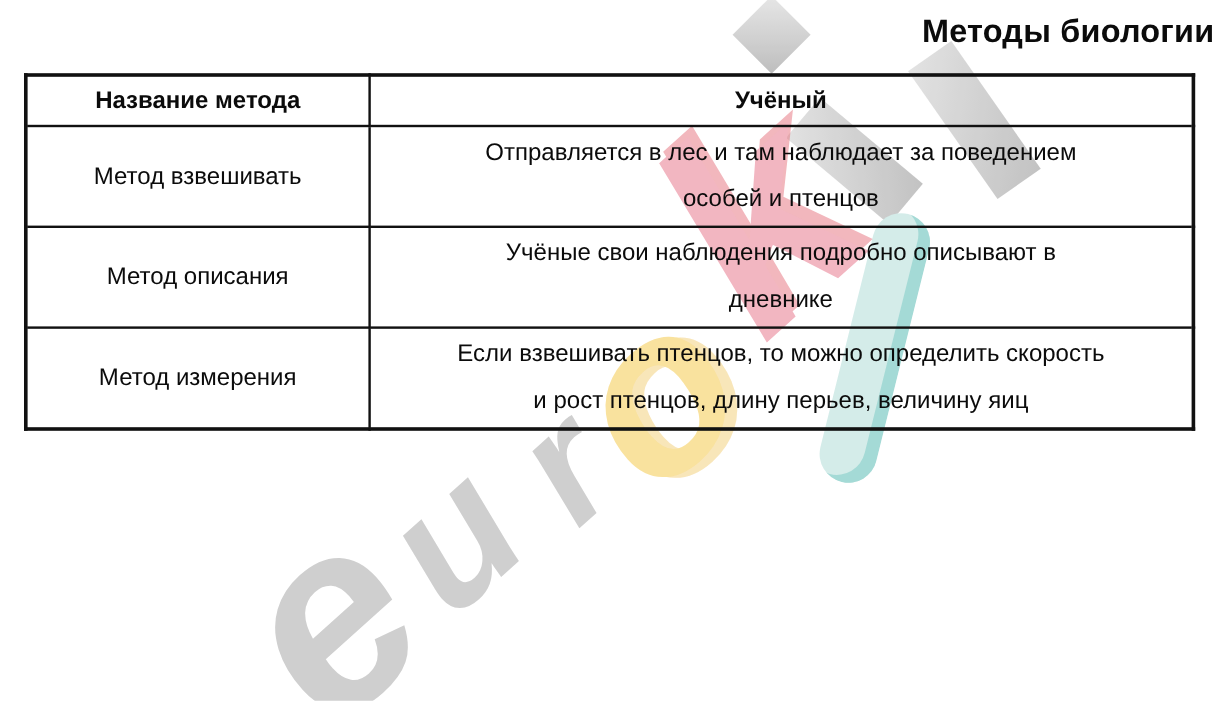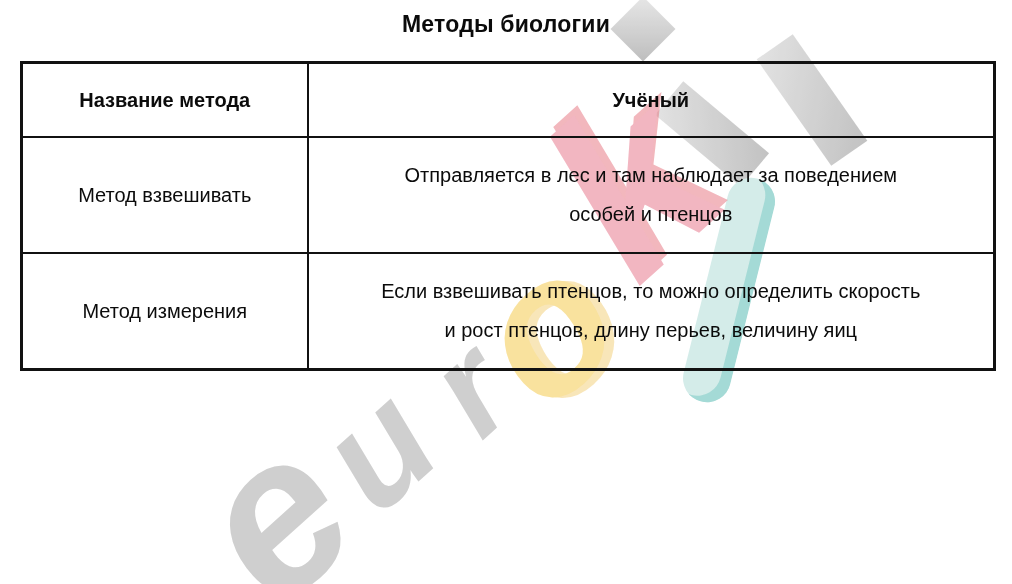--- a/index.html
+++ b/index.html
@@ -15,22 +15,22 @@
     font-family: "Liberation Sans", sans-serif;
     color: #0b0b0b;
   }
 
   
   .page-title {
     position: absolute;
     top: 11px;
     left: 0;
     width: 1012px;
-    text-align: center;
-    font-size: 23px;
+    text-align: right;
+    font-size: 27px;
     font-weight: bold;
     z-index: 2;
     letter-spacing: 0.2px;
   }
 
   
   .watermark {
     position: absolute;
     inset: 0;
     z-index: 0;
@@ -89,21 +89,21 @@
     border: 3px solid #111;
     z-index: 1;
     table-layout: fixed;
   }
   table.methods th,
   table.methods td {
     border: 2px solid #111;
     text-align: center;
     vertical-align: middle;
     font-size: 20px;
-    padding: 18px 8px;
+    padding: 2px 8px;
     background: transparent;
   }
   table.methods th {
     font-weight: bold;
     height: 36px;
     line-height: 36px;
   }
   table.methods td {
     line-height: 39px;
   }
@@ -144,18 +144,23 @@
     </tr>
   </thead>
   <tbody>
 
   <tr>
         <td class="col-method">Метод взвешивать</td>
         <td class="col-example">Отправляется в лес и там наблюдает за поведением
 особей и птенцов</td>
       </tr>
       <tr>
+        <td class="col-method">Метод описания</td>
+        <td class="col-example">Учёные свои наблюдения подробно описывают в
+дневнике</td>
+      </tr>
+      <tr>
         <td class="col-method">Метод измерения</td>
         <td class="col-example">Если взвешивать птенцов, то можно определить скорость
 и рост птенцов, длину перьев, величину яиц</td>
       </tr>
     </tbody>
 </table>
 
 </body></html>

